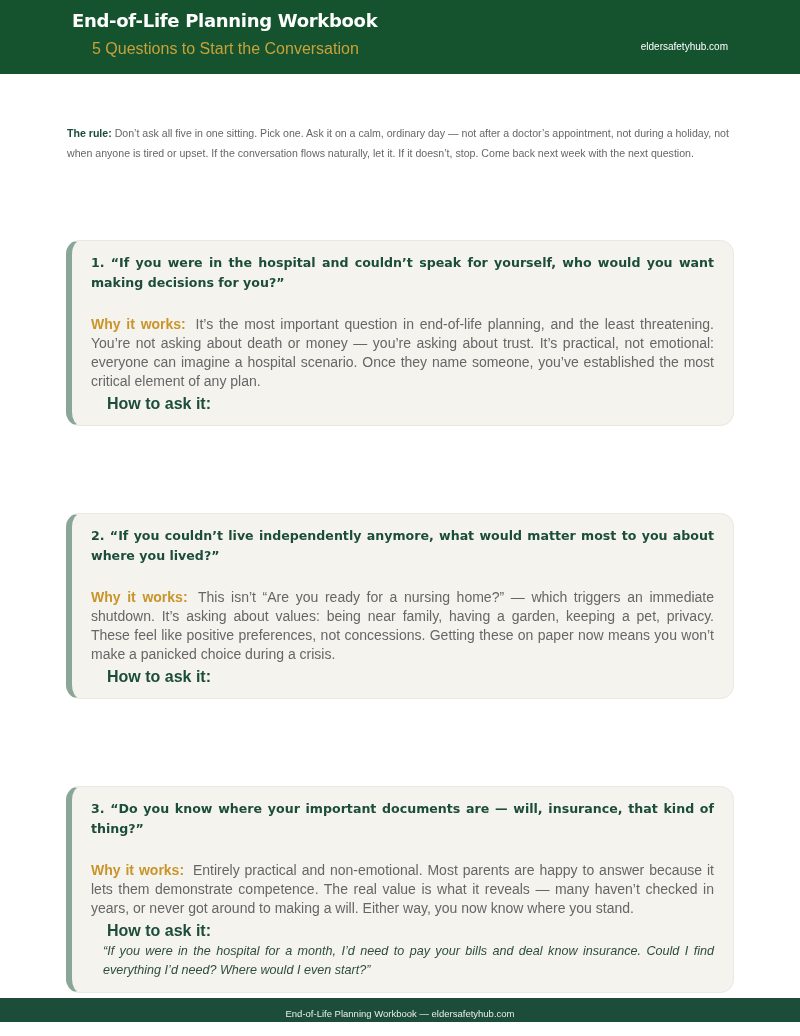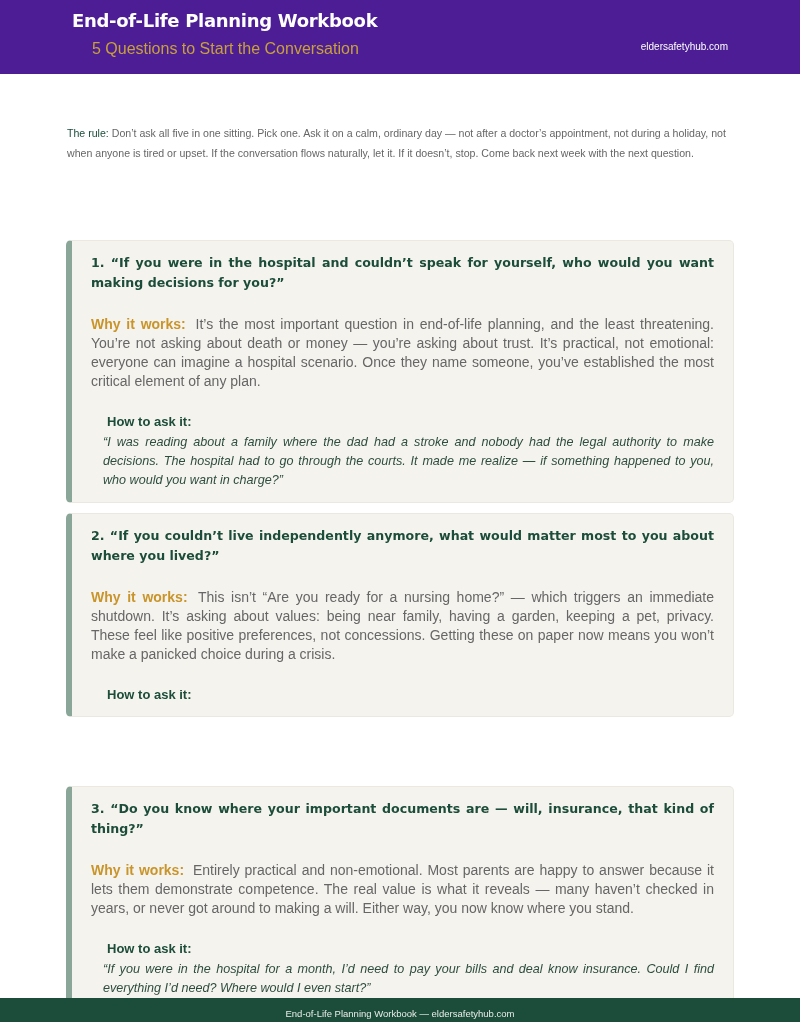--- a/index.html
+++ b/index.html
@@ -1,21 +1,21 @@
 <!DOCTYPE html>
 <html><head>
 <meta charset="utf-8">
 <style>
   * { box-sizing: border-box; margin: 0; padding: 0; }
   html, body { width: 800px; height: 1036px; background: #ffffff; overflow: hidden; }
   body { font-family: "Liberation Sans", sans-serif; color: #555; position: relative; }
 
   .header {
     position: absolute; left: 0; top: 0; width: 800px; height: 74px;
-    background: #4c1d95;
+    background: #14532d;
   }
   .header .title {
     position: absolute; left: 72px; top: 10px;
     font-family: "DejaVu Sans", sans-serif;
     font-weight: bold; font-size: 18px; color: #ffffff; letter-spacing: -0.3px;
   }
   .header .subtitle {
     position: absolute; left: 72px; top: 40px;
     font-size: 16px; color: #c9a13b; margin-left: 20px;
   }
@@ -23,43 +23,43 @@
     position: absolute; right: 72px; top: 41px;
     font-size: 10px; color: #ffffff;
   }
 
   .intro {
     position: absolute; left: 67px; top: 123px; width: 667px;
     font-size: 10.6px; line-height: 14px; color: #666;
   }
   .intro p { margin-bottom: 6px; }
   .intro p.rule { line-height: 20px; }
-  .intro .rule-label { color: #1c4d3a; font-weight: normal; }
+  .intro .rule-label { color: #1c4d3a; font-weight: bold; }
 
   .card {
     position: absolute; left: 66px; width: 668px;
     background: #f5f3ee;
     border: 1px solid #ebe8e1;
     border-left: 6px solid #8aa698;
-    border-radius: 5px;
+    border-radius: 14px;
     padding: 12px 19px 12px 19px;
   }
   .card .q {
     font-family: "DejaVu Sans", sans-serif;
     font-weight: bold; font-size: 12.6px; line-height: 20px; color: #1c4d3a;
     text-align: justify;
   }
   .card .why {
     margin-top: 22px;
     font-size: 14px; line-height: 19px; color: #666; text-align: justify;
   }
   .card .why .why-label { color: #c9952b; font-weight: bold; margin-right: 4px; }
   .card .how-label {
-    margin-top: 22px;
-    font-weight: bold; font-size: 13px; color: #1c4d3a; line-height: 18px; padding-left: 16px;
+    margin-top: 4px;
+    font-weight: bold; font-size: 16px; color: #1c4d3a; line-height: 18px; padding-left: 16px;
   }
   .card .how {
     margin-top: 2px; padding-left: 12px;
     font-style: italic; font-size: 12.6px; line-height: 19px; color: #2d4d3f;
     text-align: justify;
   }
 
   .footer {
     position: absolute; left: 0; top: 998px; width: 800px; height: 24px;
     background: #1c4d3a;
@@ -76,21 +76,20 @@
 </div>
 
 <div class="intro">
   <p class="rule"><span class="rule-label">The rule:</span><span> Don’t ask all five in one sitting. Pick one. Ask it on a calm, ordinary day — not after a doctor’s appointment, not during a holiday, not when anyone is tired or upset. If the conversation flows naturally, let it. If it doesn’t, stop. Come back next week with the next question.</span></p>
 </div>
 
 <div class="card" style="top:240px;">
   <div class="q">1.  “If you were in the hospital and couldn’t speak for yourself, who would you want making decisions for you?”</div>
   <div class="why"><span class="why-label">Why it works:</span> <span>It’s the most important question in end-of-life planning, and the least threatening. You’re not asking about death or money — you’re asking about trust. It’s practical, not emotional: everyone can imagine a hospital scenario. Once they name someone, you’ve established the most critical element of any plan.</span></div>
   <div class="how-label">How to ask it:</div>
-  <div class="how">“I was reading about a family where the dad had a stroke and nobody had the legal authority to make decisions. The hospital had to go through the courts. It made me realize — if something happened to you, who would you want in charge?”</div>
 </div>
 
 <div class="card" style="top:513px;">
   <div class="q">2.  “If you couldn’t live independently anymore, what would matter most to you about where you lived?”</div>
   <div class="why"><span class="why-label">Why it works:</span> <span>This isn’t “Are you ready for a nursing home?” — which triggers an immediate shutdown. It’s asking about values: being near family, having a garden, keeping a pet, privacy. These feel like positive preferences, not concessions. Getting these on paper now means you won’t make a panicked choice during a crisis.</span></div>
   <div class="how-label">How to ask it:</div>
 </div>
 
 <div class="card" style="top:786px;">
   <div class="q">3.  “Do you know where your important documents are — will, insurance, that kind of thing?”</div>

